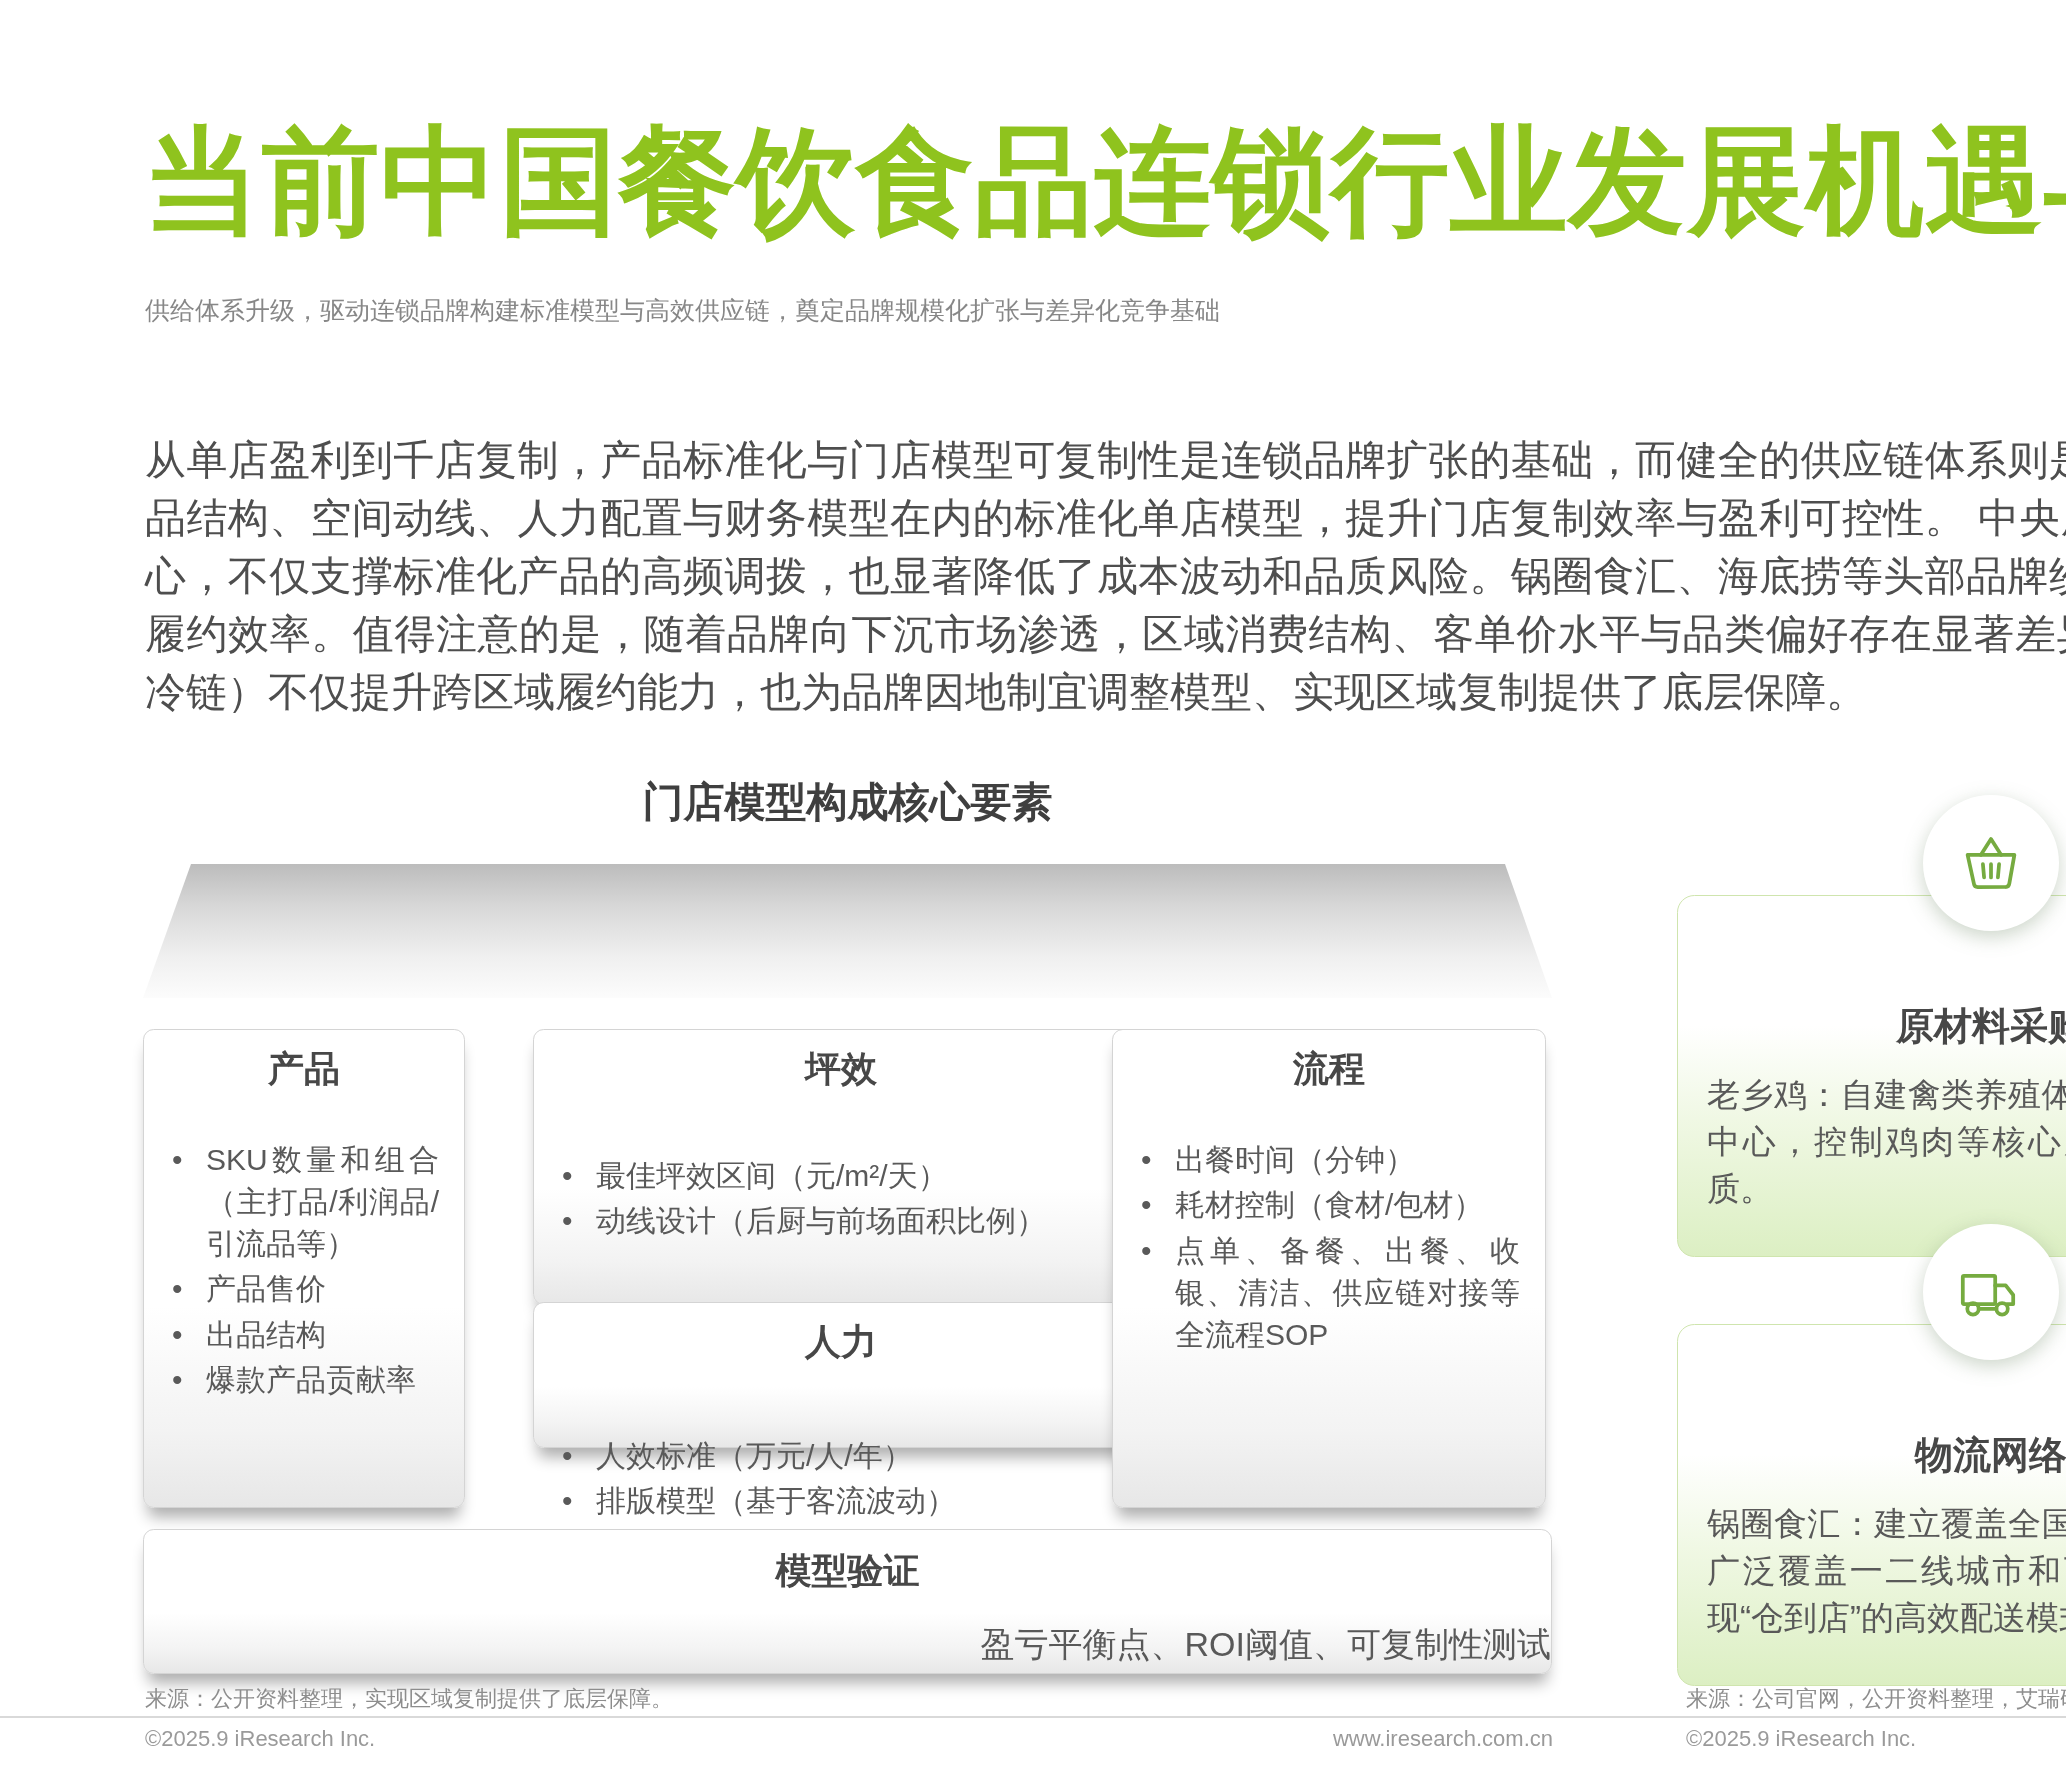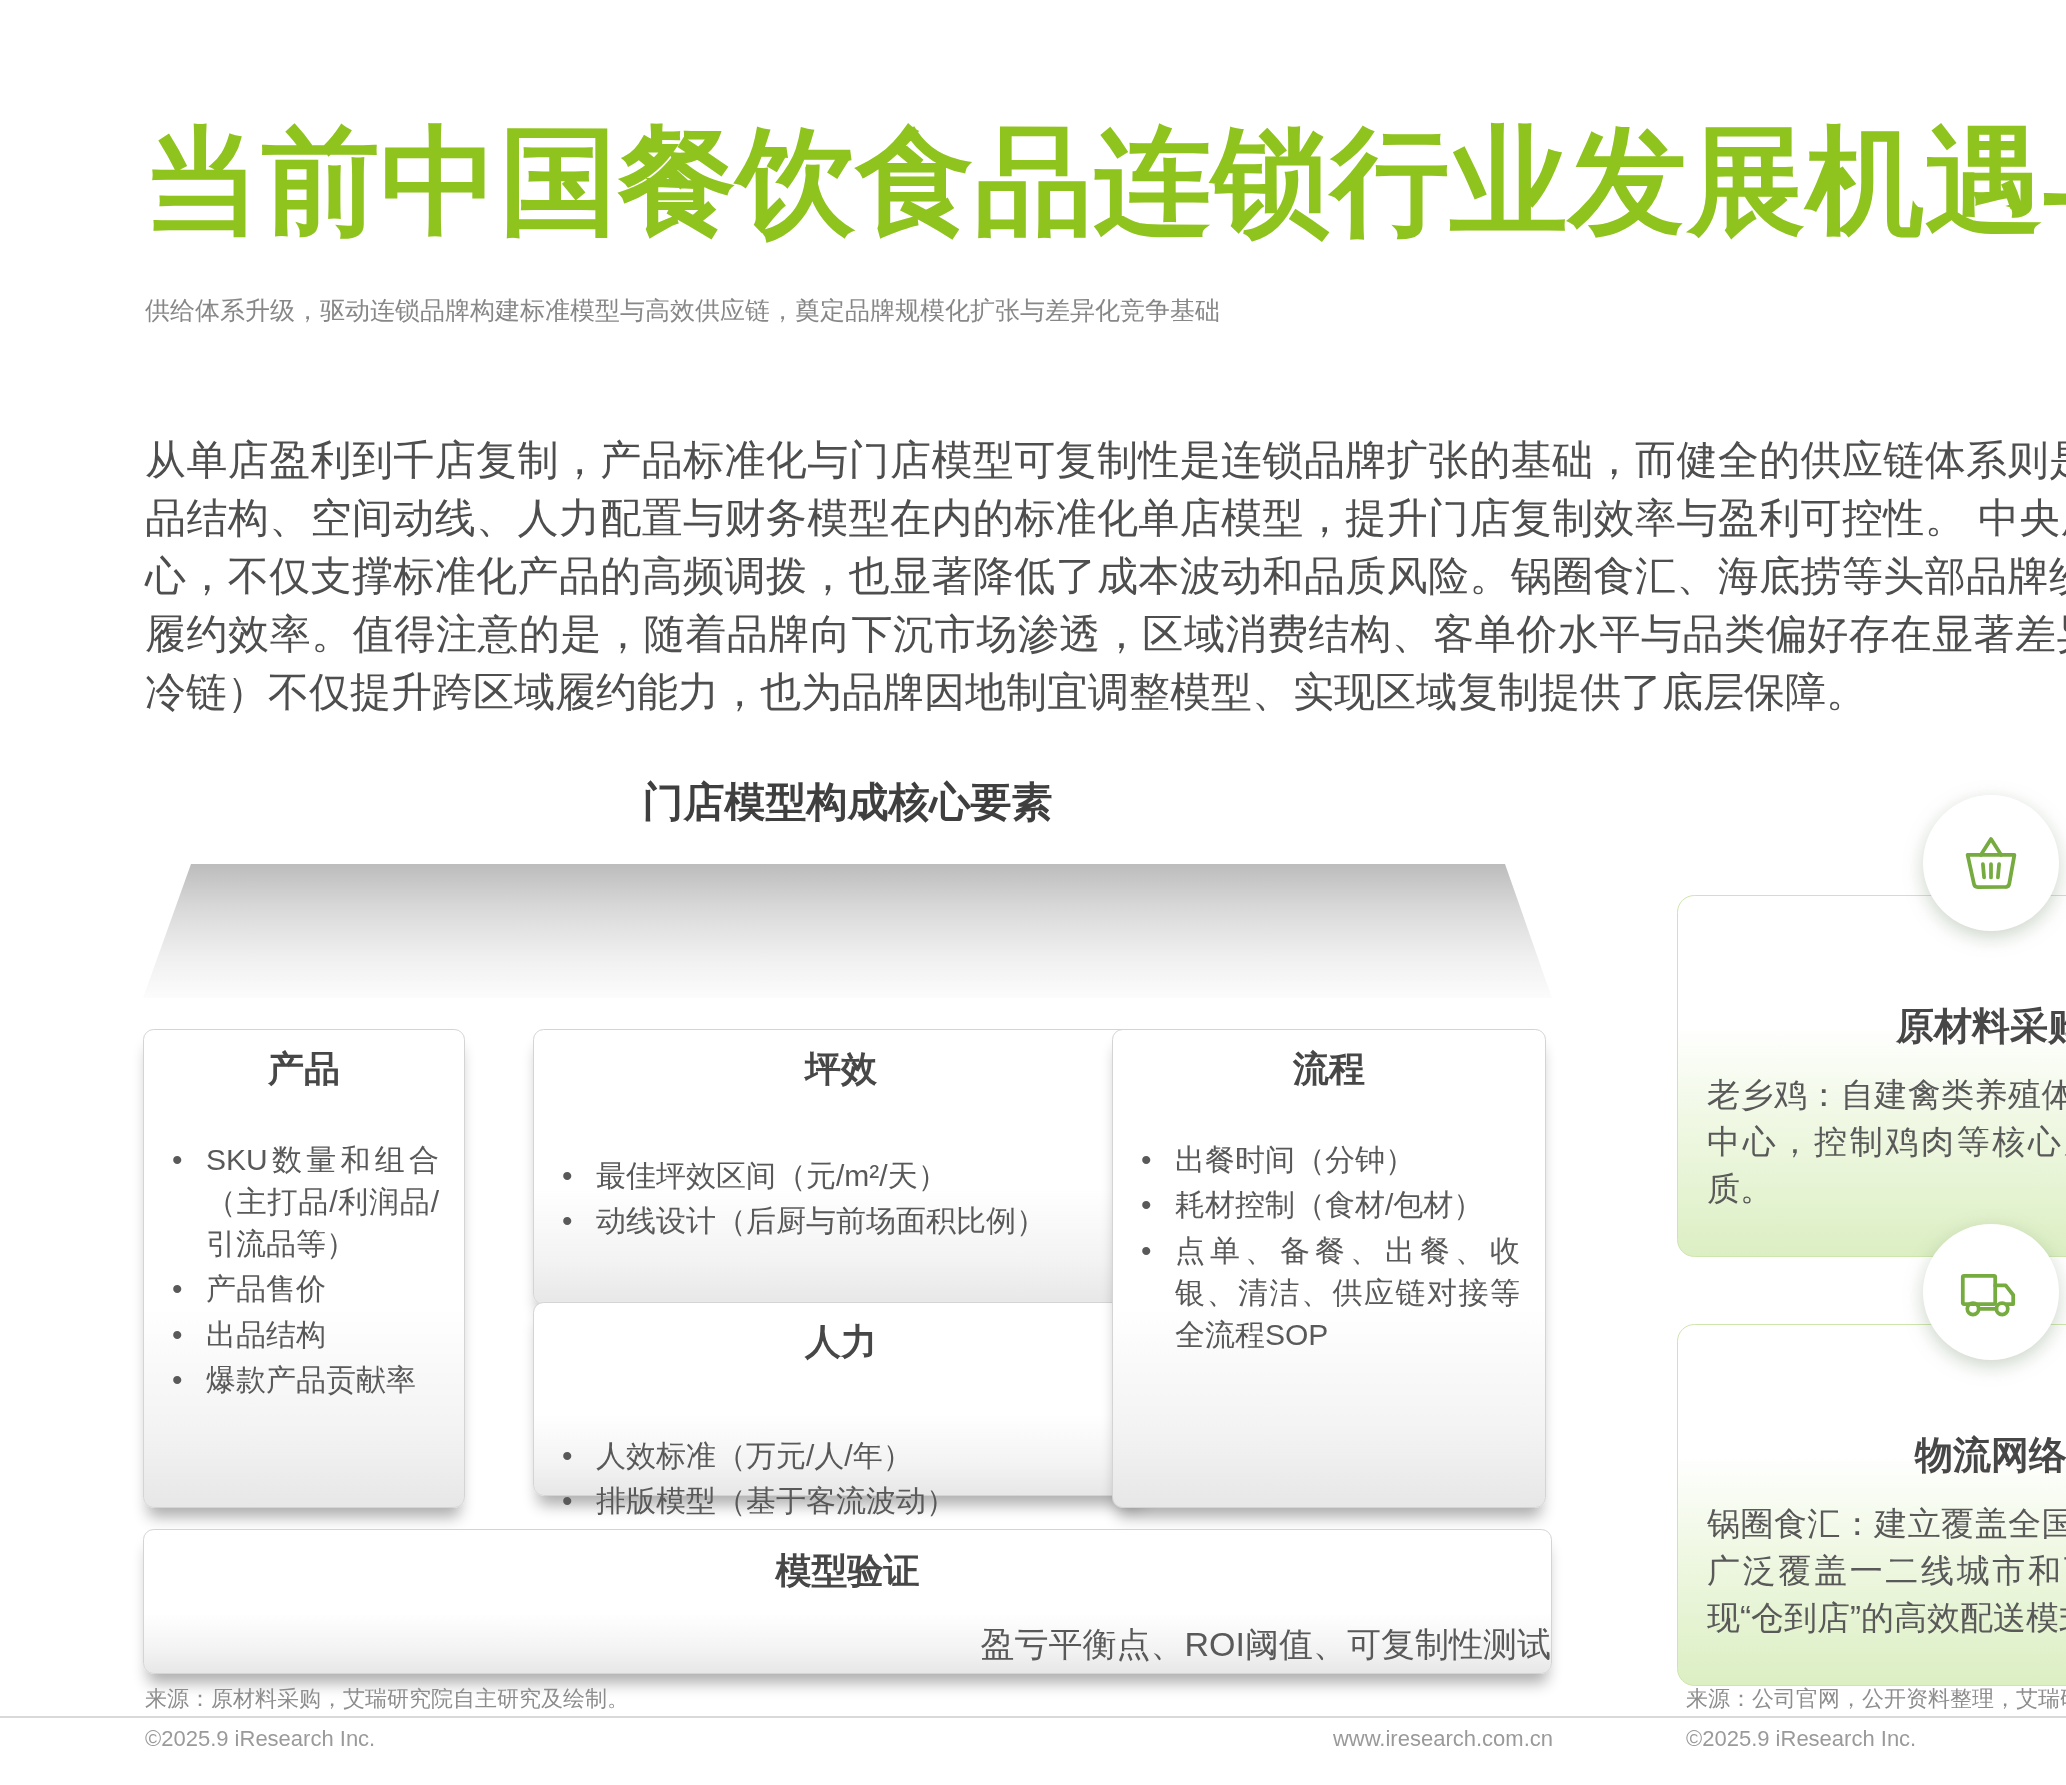--- a/index.html
+++ b/index.html
@@ -40,21 +40,21 @@
     clip-path:polygon(48px 0, 1362px 0, 100% 100%, 0 100%);
   }
   .wbox {
     position:absolute; box-sizing:border-box;
     border:1.2px solid #d4d4d4; border-radius:10.7px;
     background:linear-gradient(180deg,#ffffff 58%,#f3f3f3 84%,#e7e7e7 100%);
     box-shadow:0 13.2px 15px -5px rgba(0,0,0,.32);
   }
   #box-product    { left:143px;  top:1029px; width:322px;  height:479px; }
   #box-pingxiao   { left:533px; top:1029px; width:616px; height:276px;  }
-  #box-manpower   { left:533px; top:1302px; width:616px; height:194px;  }
+  #box-manpower   { left:533px; top:1302px; width:616px; height:146px;  }
   #box-process    { left:1112px; top:1029px; width:434px;  height:479px; }
   #box-validation { left:143px;  top:1529px; width:1409px; height:145px;  }
 
   .btitle {
     text-align:center; font-size:36px; font-weight:bold; color:#474747;
     margin-top:15px;
   }
   .wbox ul {
     list-style:none; margin:0; padding:0 25px 0 23px;
     font-size:30px; line-height:42px; color:#595959; text-align:justify;
@@ -148,21 +148,21 @@
     <li>耗材控制（食材/包材）</li>
     <li>点单、备餐、出餐、收银、清洁、供应链对接等全流程SOP</li>
   </ul>
 </div>
 
 <div class="wbox" id="box-validation">
   <div class="btitle">模型验证</div>
   <div class="vtext">盈亏平衡点、ROI阈值、可复制性测试</div>
 </div>
 
-<div class="abs source" id="source-left">来源：原材料采购，艾瑞研究院自主研究及绘制。</div>
+<div class="abs source" id="source-left">来源：公开资料整理，实现区域复制提供了底层保障。</div>
 
 <div class="gcard" id="card-0">
   <div class="badge">
     <svg viewBox="0 0 24 24" fill="none" stroke="#76ab40" stroke-width="1.25" stroke-linecap="round" stroke-linejoin="round">
       <path d="M4.2 9.3 h15.6 l-1.7 9.6 a1.3 1.3 0 0 1 -1.3 1.1 h-9.2 a1.3 1.3 0 0 1 -1.3 -1.1 Z"></path>
       <path d="M8.6 9.3 L12 4 l3.4 5.3"></path>
       <path d="M9.3 12.4 l.4 4.4 M12 12.4 v4.4 M14.7 12.4 l-.4 4.4"></path>
     </svg>
   </div>
   <div class="ctitle">原材料采购</div>

